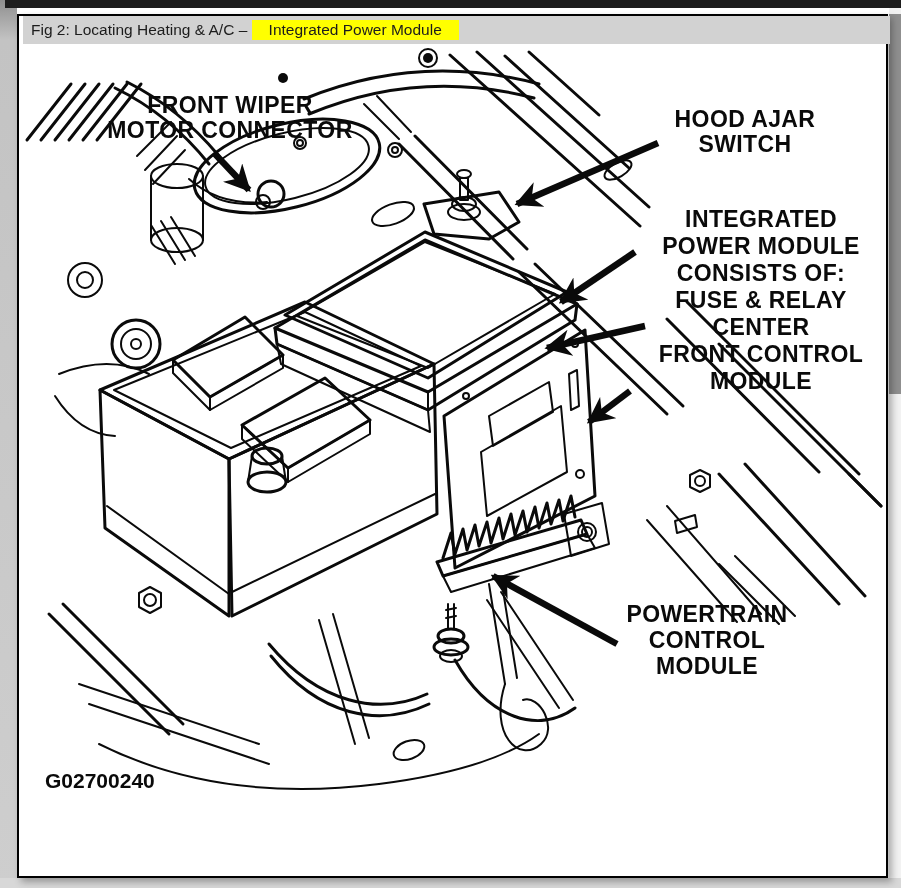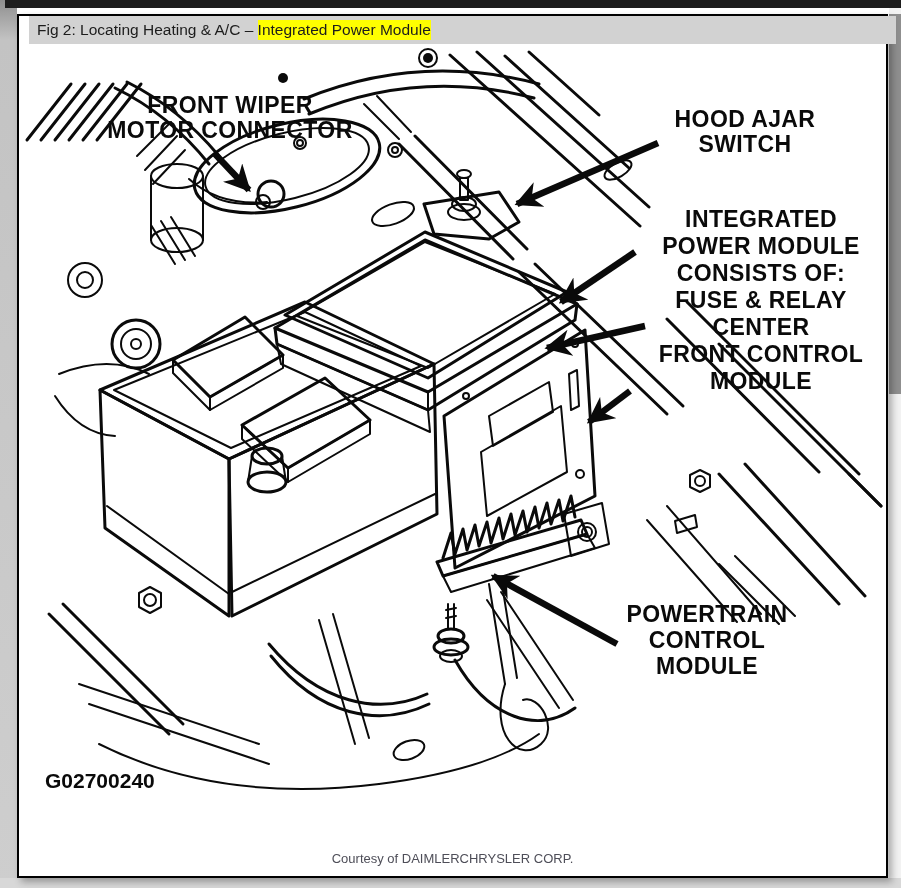--- a/index.html
+++ b/index.html
@@ -11,25 +11,25 @@
     background:linear-gradient(to bottom,#8f8f8f 0,#c3c3c3 40px,#cecece 100%);}
   .bottom-strip{position:absolute;left:0;top:878px;width:901px;height:10px;background:#d8d8d8;}
   .top-strip{position:absolute;left:5px;top:0;right:0;height:8px;background:#1d1d1d;}
   .scrollbar{position:absolute;left:889px;top:8px;width:12px;height:870px;background:#f2f2f2;}
   .scroll-thumb{position:absolute;left:0;top:6px;width:12px;height:380px;background:#8f8f8f;}
   .frame{
     position:absolute;left:17px;top:14px;width:867px;height:860px;
     background:#ffffff;border:2px solid #000;box-shadow:4px 4px 7px rgba(0,0,0,0.30);
   }
   .caption-bar{
-    position:absolute;left:10px;top:0;width:100%;height:28px;background:#d2d2d2;
+    position:absolute;left:4px;top:0;width:100%;height:28px;background:#d2d2d2;
     display:flex;align-items:center;box-sizing:border-box;padding-left:8px;
     font-size:15.5px;color:#1c1c1c;white-space:pre;
   }
-  .caption-bar .hl{background:#ffff00;padding:1px 0;}
+  .caption-bar .hl{background:#ffff00;padding:1px 17px;}
   .diagram-wrap{position:absolute;left:0;top:28px;width:813px;height:832px;}
   svg{display:block;}
   .ln{fill:none;stroke:#0a0a0a;stroke-width:3;stroke-linecap:round;stroke-linejoin:round;}
   .ln2{fill:none;stroke:#0a0a0a;stroke-width:2;stroke-linecap:round;stroke-linejoin:round;}
   .arrow{stroke:#0a0a0a;stroke-width:6.5;stroke-linecap:butt;}
   .dlabel{font-family:"Liberation Sans",sans-serif;font-weight:bold;font-size:23px;
     fill:#0a0a0a;text-anchor:middle;letter-spacing:0.4px;}
   .figid{font-family:"Liberation Sans",sans-serif;font-weight:bold;font-size:21px;
     fill:#0a0a0a;text-anchor:start;}
   .courtesy{
@@ -249,14 +249,13 @@
       <text class="dlabel" x="688" y="578">POWERTRAIN</text>
       <text class="dlabel" x="688" y="604">CONTROL</text>
       <text class="dlabel" x="688" y="630">MODULE</text>
       <line class="arrow" x1="598" y1="600" x2="474" y2="532" marker-end="url(#arr)"></line>
 
       <text class="figid" x="26" y="744">G02700240</text>
     </g>
   </svg>
   </div>
 
-  <div class="courtesy">Courtesy of DAIMLERCHRYSLER CORP.</div>
 </div>
 
 </body></html>

